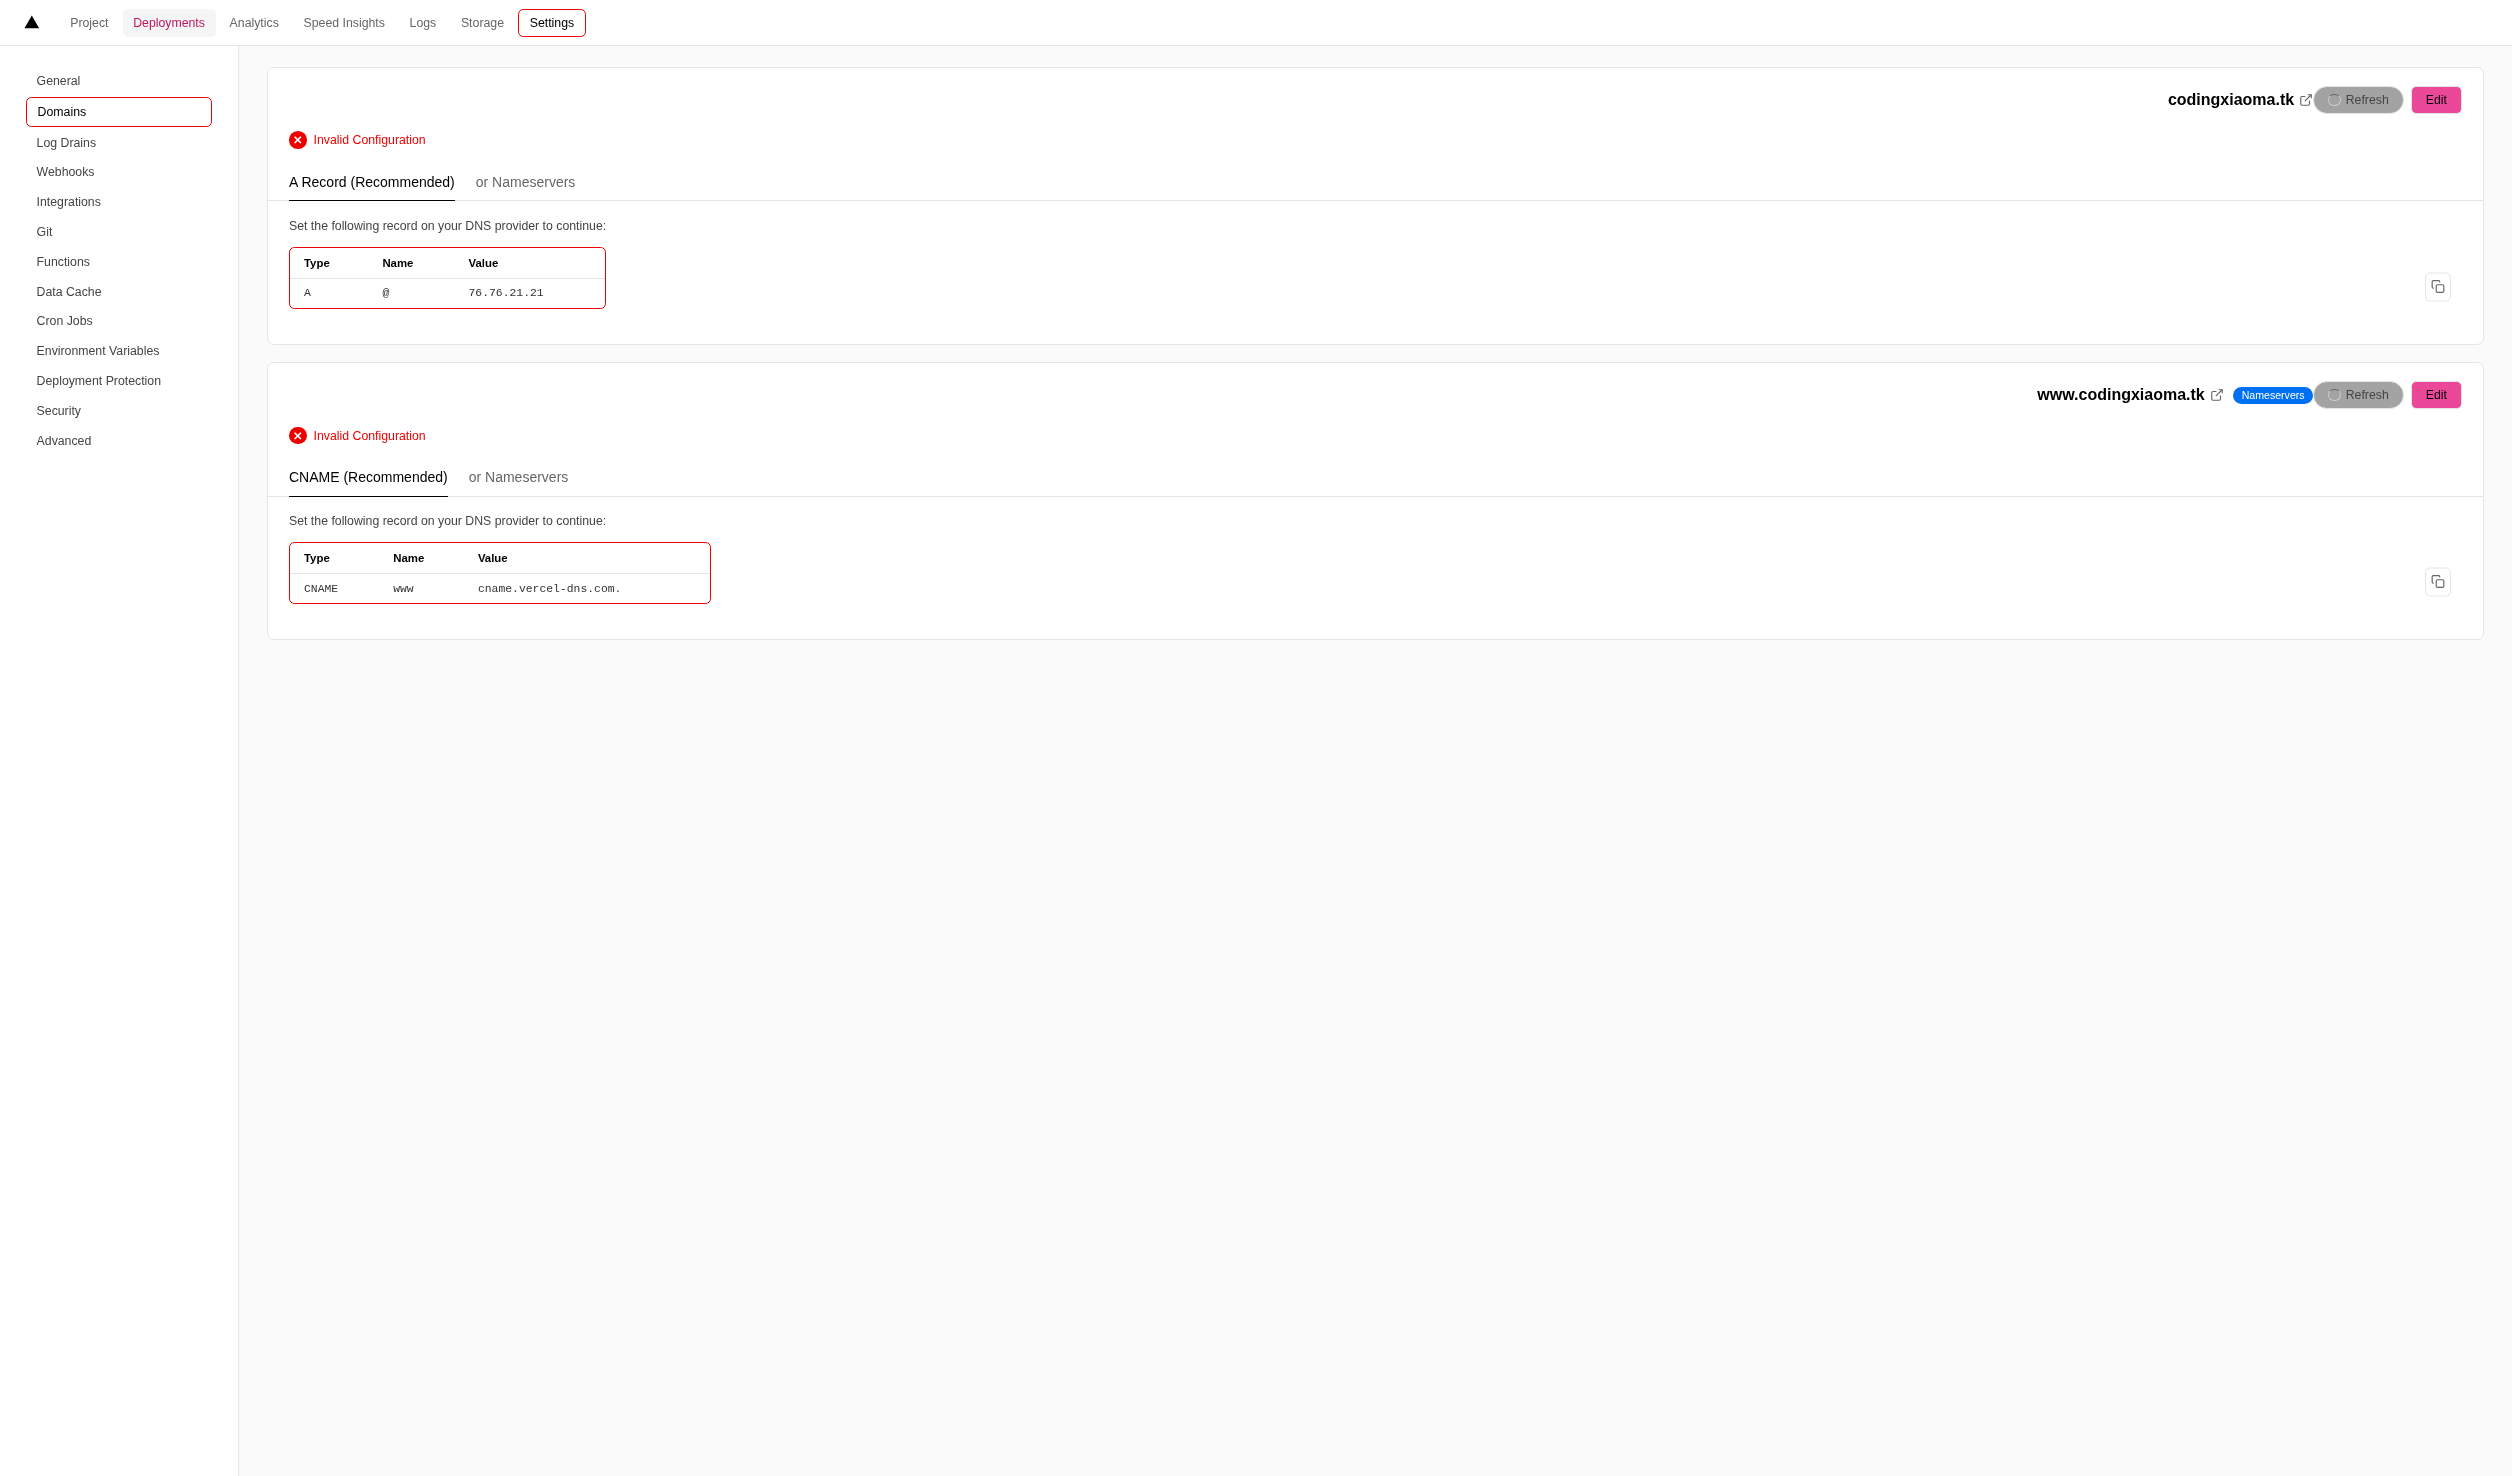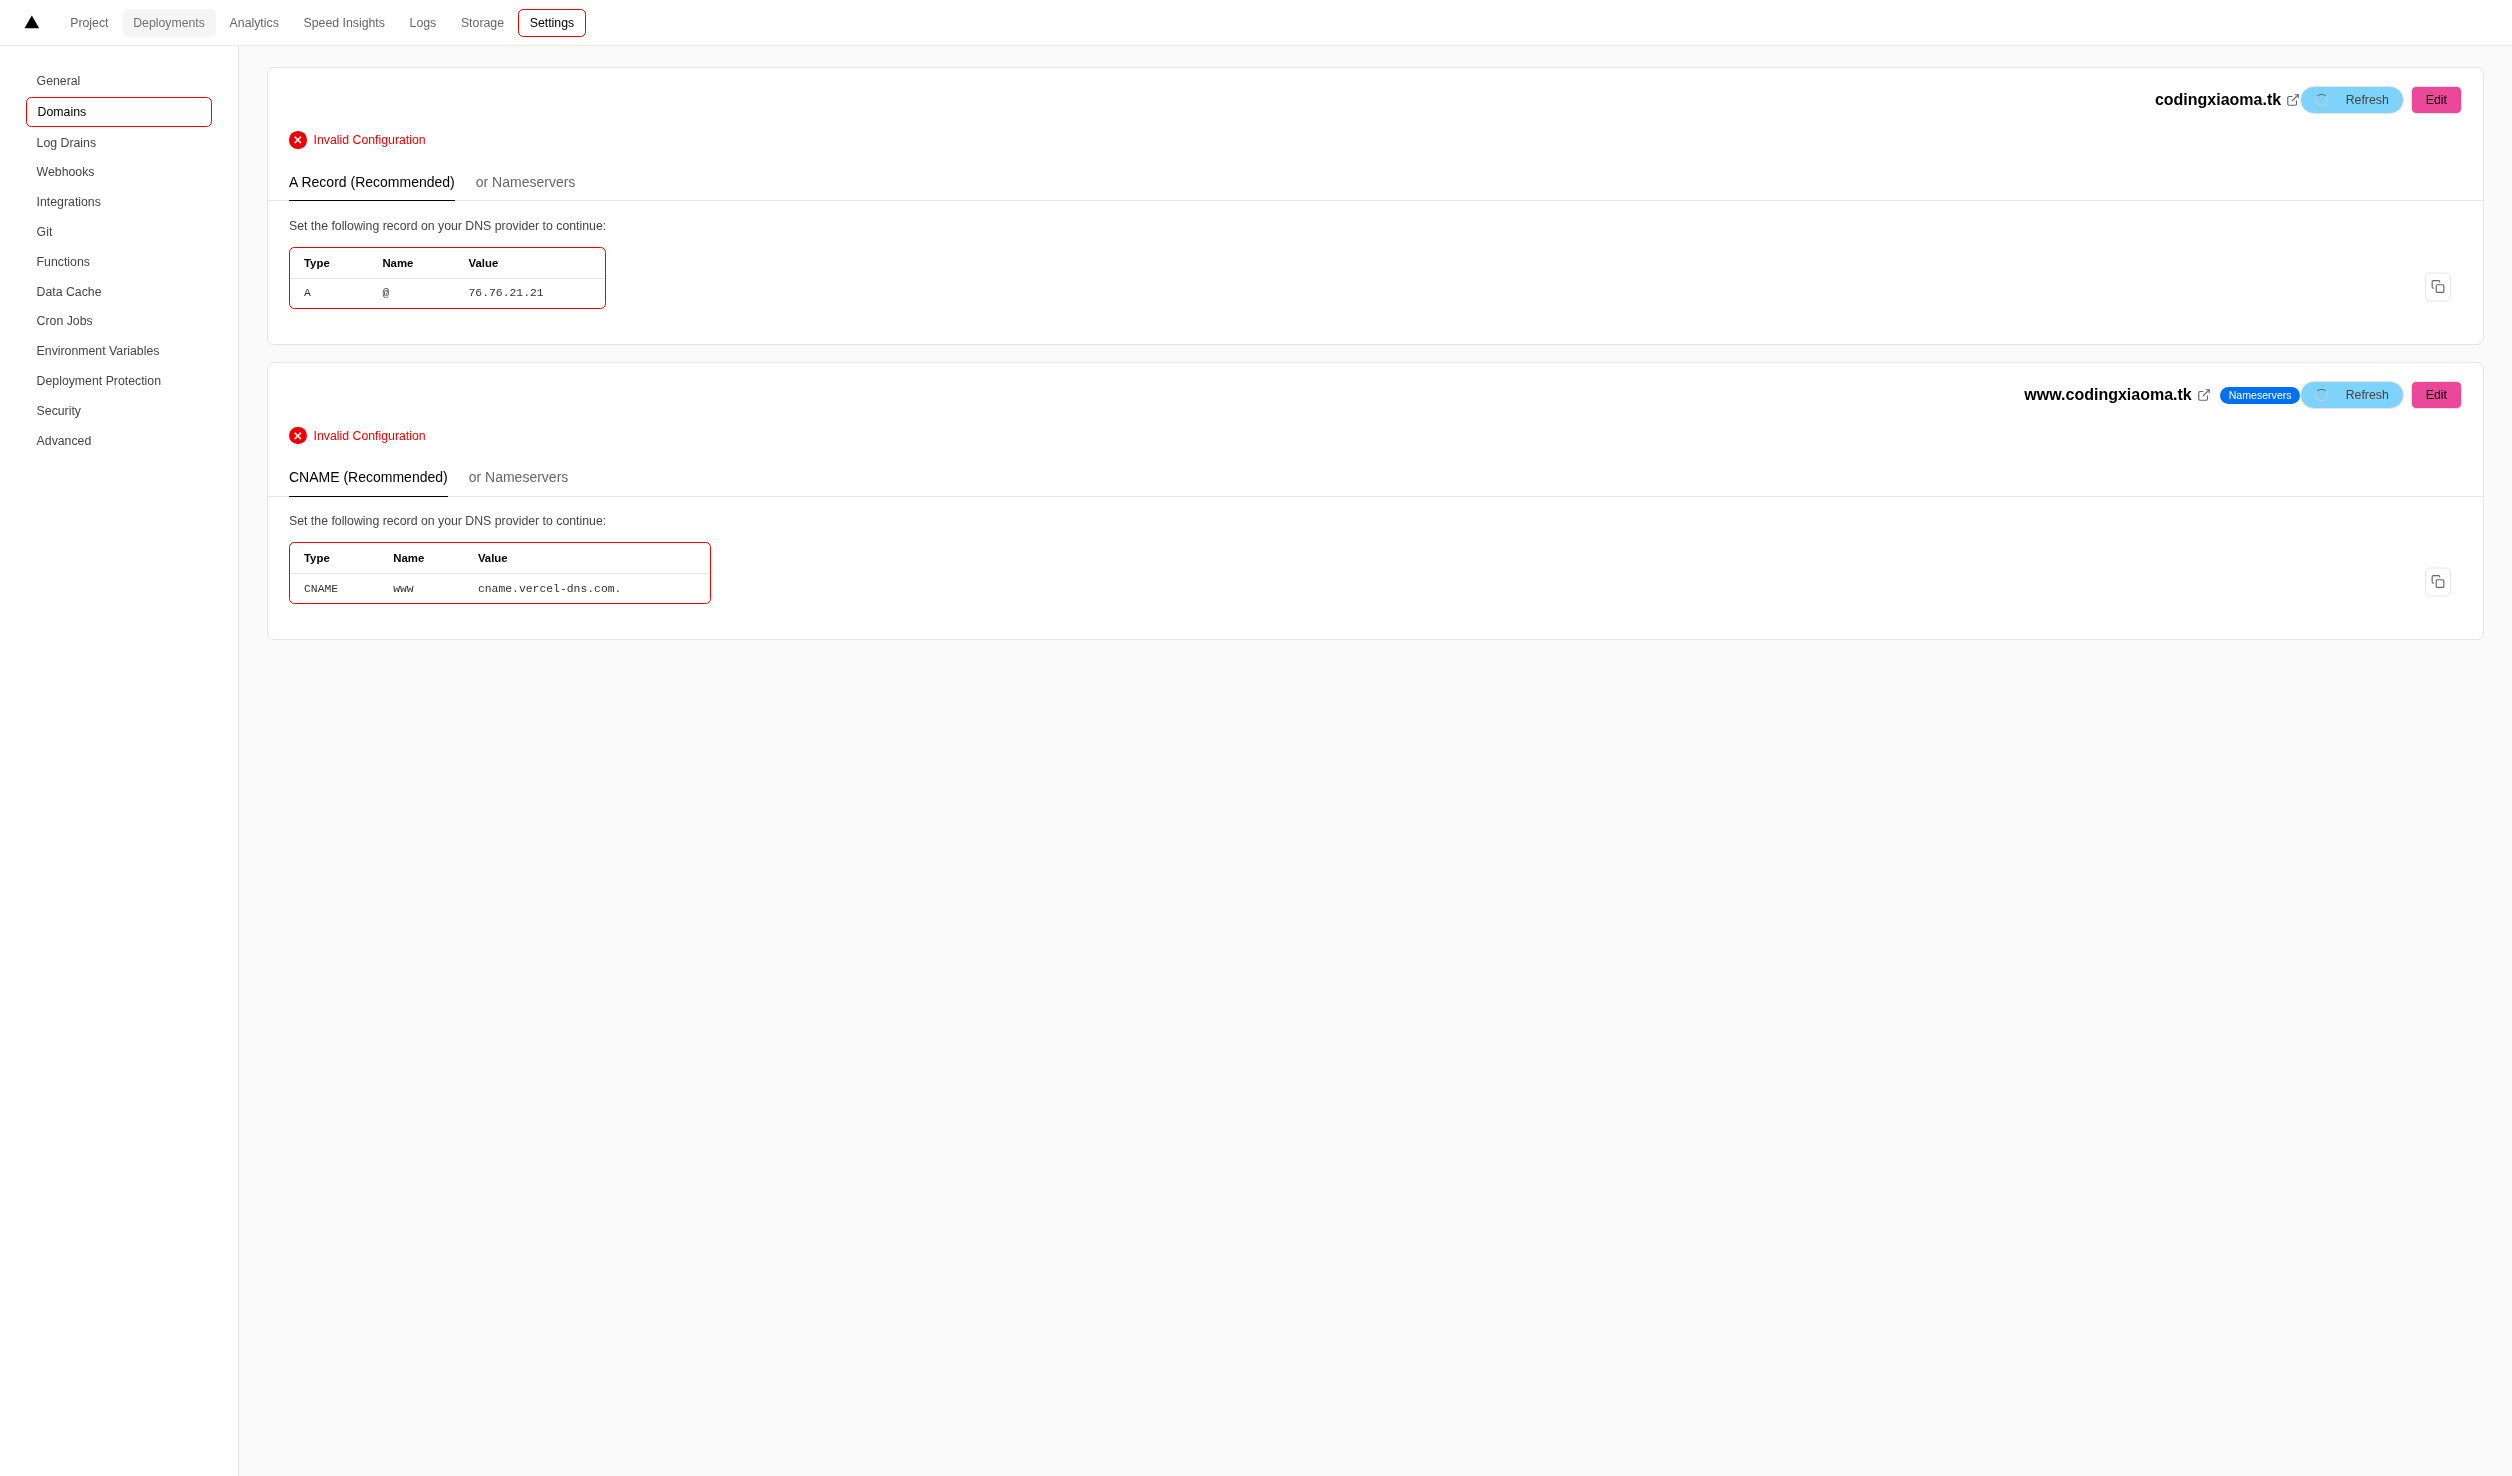--- a/index.html
+++ b/index.html
@@ -34,21 +34,21 @@
       cursor: pointer;
       color: #666;
       font-size: 12.3px;
       font-weight: 400;
       height: 28px;
       display: flex;
       align-items: center;
     }
     .nav-item.active {
       background: #f5f5f5;
-      color: #737373;
+      color: #be185d;
       font-weight: 500;
     }
     .nav-item.outlined {
       border: 1.3px solid #e00;
       color: #000;
       font-weight: 500;
       background: #fff;
     }
 
     
@@ -130,25 +130,25 @@
       border-radius: 17.6px;
     }
     .header-actions {
       display: flex;
       gap: 7px;
       align-items: center;
     }
     .btn-refresh {
       display: flex;
       align-items: center;
-      gap: 18px;
+      gap: 5px;
       padding: 6.2px 14px;
       border: 0.9px solid #e5e5e5;
       border-radius: 14px;
-      background: #7dd3fc;
+      background: #a3a3a3;
       cursor: pointer;
       font-size: 12.3px;
       color: #444;
     }
     .btn-edit {
       padding: 6.2px 14px;
       border: 0.9px solid #e5e5e5;
       border-radius: 5.3px;
       background: #ec4899;
       cursor: pointer;

